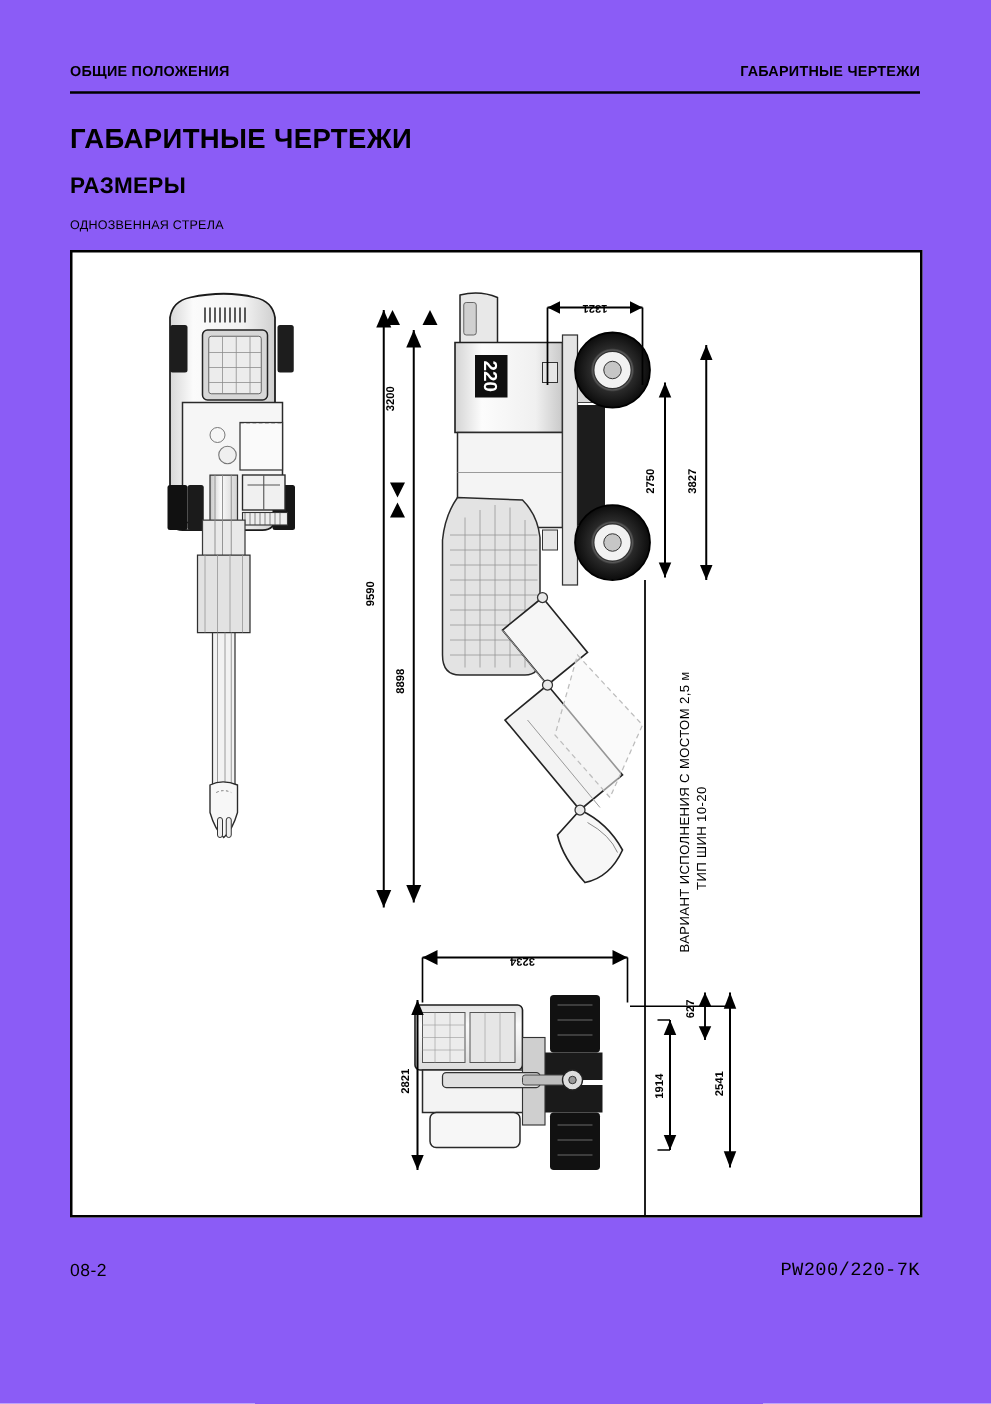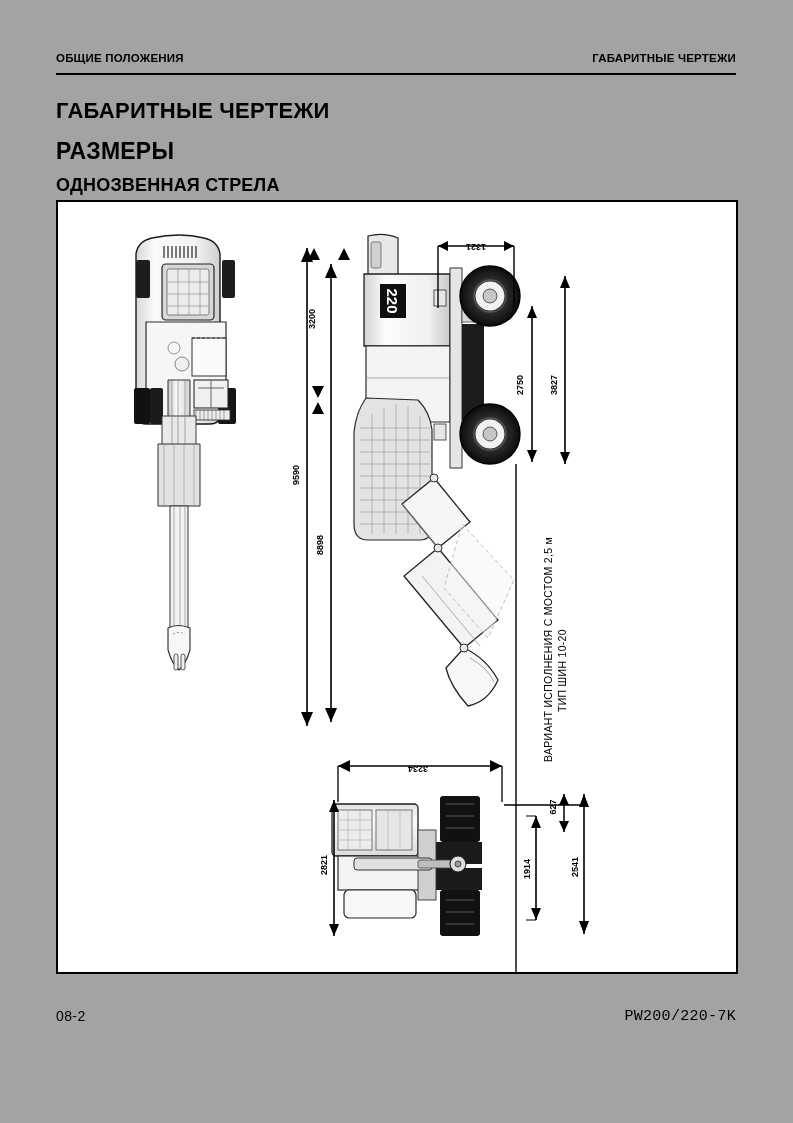--- a/index.html
+++ b/index.html
@@ -8,21 +8,21 @@
     background: #ffffff;
   }
   body {
     font-family: "Liberation Sans", sans-serif;
     color: #000000;
   }
   .page {
     position: relative;
     width: 793px;
     height: 1123px;
-    background: #a3a3a3;
+    background: #8b5cf6;
     overflow: hidden;
   }
 
   
   .runhead {
     position: absolute;
     left: 56px;
     top: 52px;
     width: 680px;
     height: 22px;
@@ -52,31 +52,31 @@
     top: 98px;
     font-size: 22px;
     font-weight: bold;
     letter-spacing: 0.3px;
     white-space: nowrap;
   }
   .title-sub {
     position: absolute;
     left: 56px;
     top: 138px;
-    font-size: 23px;
+    font-size: 18px;
     font-weight: bold;
     letter-spacing: 0.2px;
     white-space: nowrap;
   }
   .title-sub2 {
     position: absolute;
     left: 56px;
     top: 175px;
-    font-size: 18px;
-    font-weight: bold;
+    font-size: 10px;
+    font-weight: normal;
     letter-spacing: 0.2px;
     white-space: nowrap;
   }
 
   
   .figure-frame {
     position: absolute;
     left: 56px;
     top: 200px;
     width: 678px;

